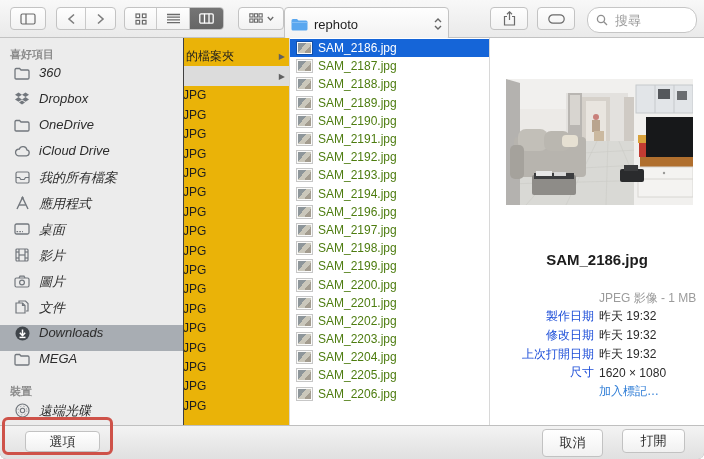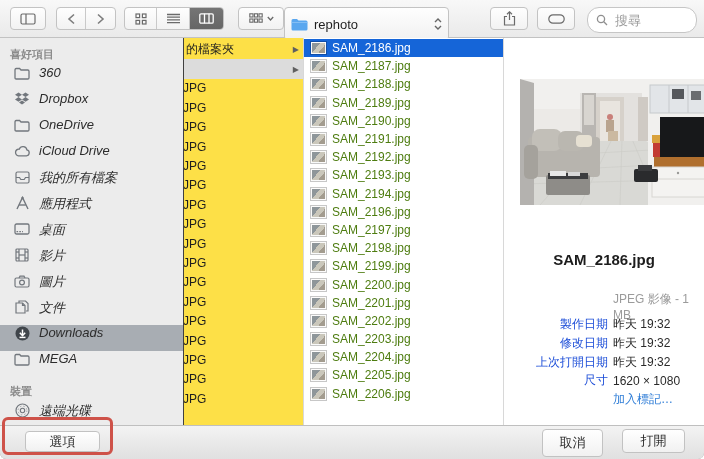--- a/index.html
+++ b/index.html
@@ -29,41 +29,41 @@
     font-family:inherit;}
   .search input::placeholder{color:#9d9d9d;}
   
   .main{position:absolute;top:38px;left:0;right:0;bottom:34px;display:flex;background:#fff;}
   .sidebar{width:184px;box-sizing:border-box;background:#ececec;border-right:1px solid #404040;
     padding-top:2px;font-size:13px;color:#2c2c2c;overflow:hidden;}
   .side-header{color:#8b8b8b;font-size:11px;font-weight:bold;padding:7px 0 3px 10px;}
   .side-item{height:26px;display:flex;align-items:flex-start;gap:8px;padding-left:13px;cursor:default;font-style:italic;}
   .side-item.sel{background:#a8adb3;}
   .side-item .ic{width:18px;height:16px;display:flex;align-items:center;justify-content:center;flex:none;}
-  .col1{width:120px;box-sizing:border-box;border-right:1px solid #d8d8d8;padding-top:2px;
-    font-size:12px;overflow:hidden;background:#fde047;}
+  .col1{width:106px;box-sizing:border-box;border-right:1px solid #d8d8d8;padding-top:9px;
+    font-size:12px;overflow:hidden;background:#eab308;}
   .col1 .row{height:19.4px;display:flex;align-items:center;position:relative;
     padding-left:2px;color:#1e1e1e;overflow:hidden;white-space:nowrap;}
   .col1 .row.sel{background:#dcdcdc;}
   .col1 .row .arrow{position:absolute;right:4px;font-size:8px;color:#606060;}
   .col1 .row.jpg span{margin-left:-3px;}
   .col2{width:200px;box-sizing:border-box;border-right:1px solid #d8d8d8;padding-top:1px;
     font-size:12px;overflow:hidden;background:#fff;}
   .file-row{height:18.2px;display:flex;align-items:center;gap:6px;padding-left:7px;
     color:#4d7c0f;white-space:nowrap;overflow:hidden;}
   .file-row .thumb{width:13px;height:10px;flex:none;border:1px solid rgba(255,255,255,.95);
     box-shadow:0 0 0 1px rgba(0,0,0,.22);
     background:linear-gradient(130deg,#8e969a 0 38%,#cac7bb 38% 68%,#a39c8f 68%);}
   .file-row.sel{background:#1565d8;color:#fff;}
   
   .preview{flex:1;position:relative;background:#fff;overflow:hidden;}
   .preview-img{position:absolute;left:16px;top:41px;width:187px;height:126px;}
   .pv-title{position:absolute;left:0;right:0;top:213px;text-align:center;
     font-size:15px;font-weight:bold;color:#1c1c1c;}
-  .pv-info{position:absolute;left:0;right:0;top:251px;font-size:12px;margin-top:8px;}
+  .pv-info{position:absolute;left:0;right:0;top:251px;font-size:12px;}
   .pv-row{display:flex;height:18.6px;align-items:center;}
   .pv-row .l{width:104px;text-align:right;color:#1d4ed8;flex:none;}
   .pv-row .v{margin-left:5px;color:#2a2a2a;}
   .pv-row .v.dim{color:#9b9b9b;}
   .pv-row .v.link{color:#2d7cd6;cursor:pointer;}
   
   .footer{position:absolute;left:0;right:0;bottom:0;height:34px;
     background:linear-gradient(#f3f3f3,#e0e0e0);border-top:1px solid #bfbfbf;box-sizing:border-box;}
   .btn{position:absolute;box-sizing:border-box;background:linear-gradient(#ffffff,#f1f1f1);
     border:1px solid #c2c2c2;border-radius:4px;font-size:13px;color:#2e2e2e;

